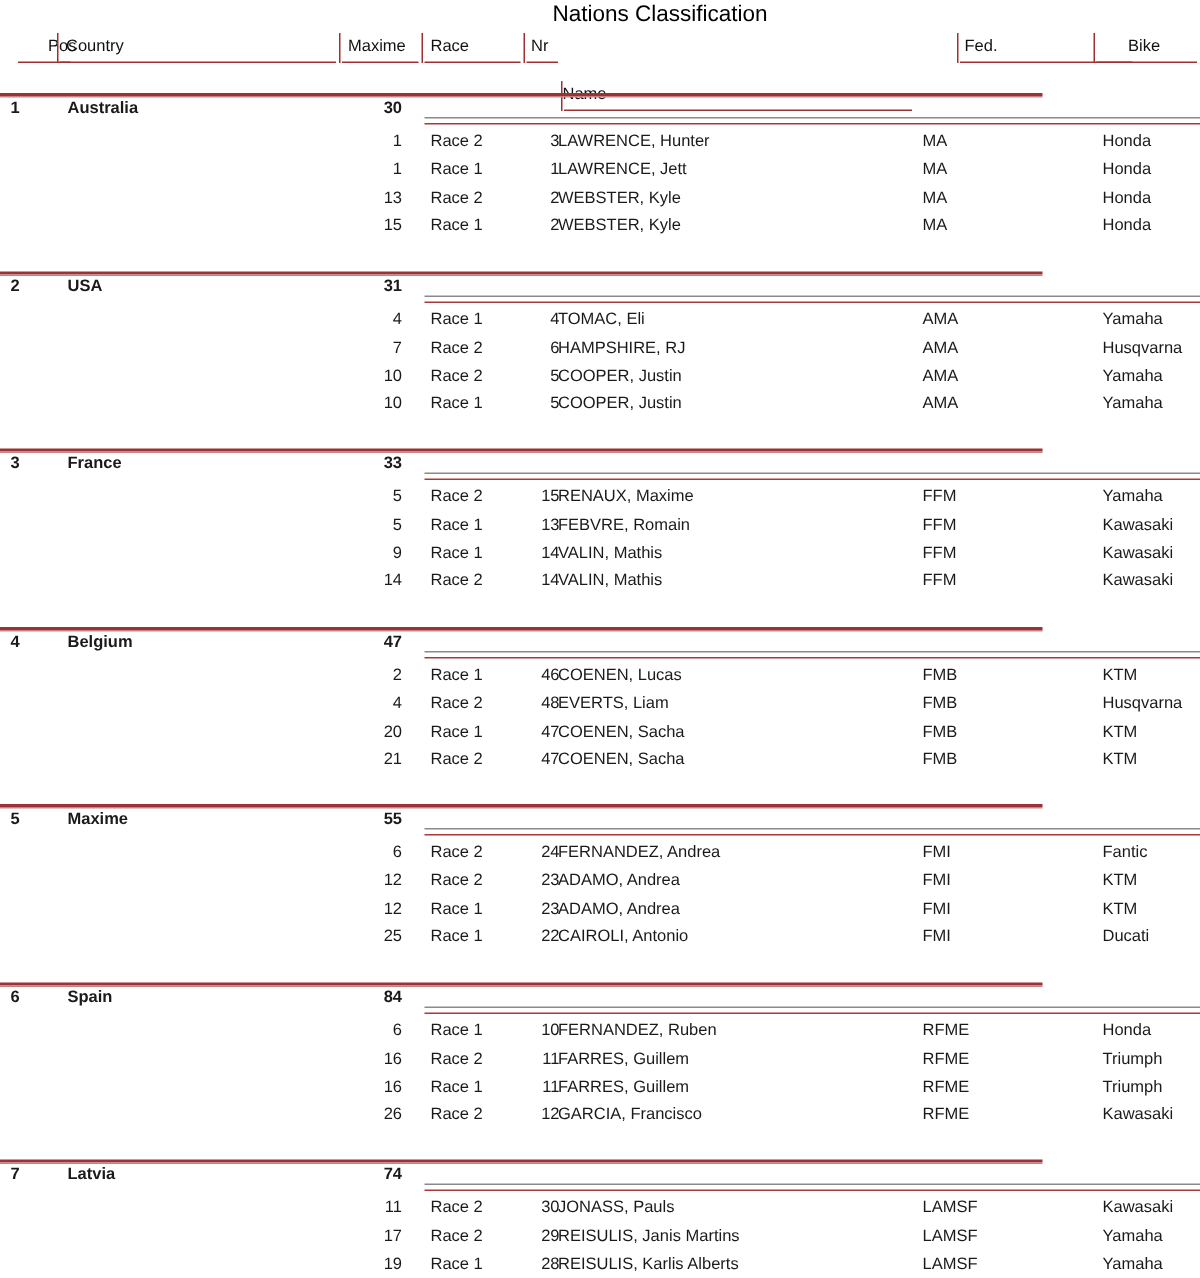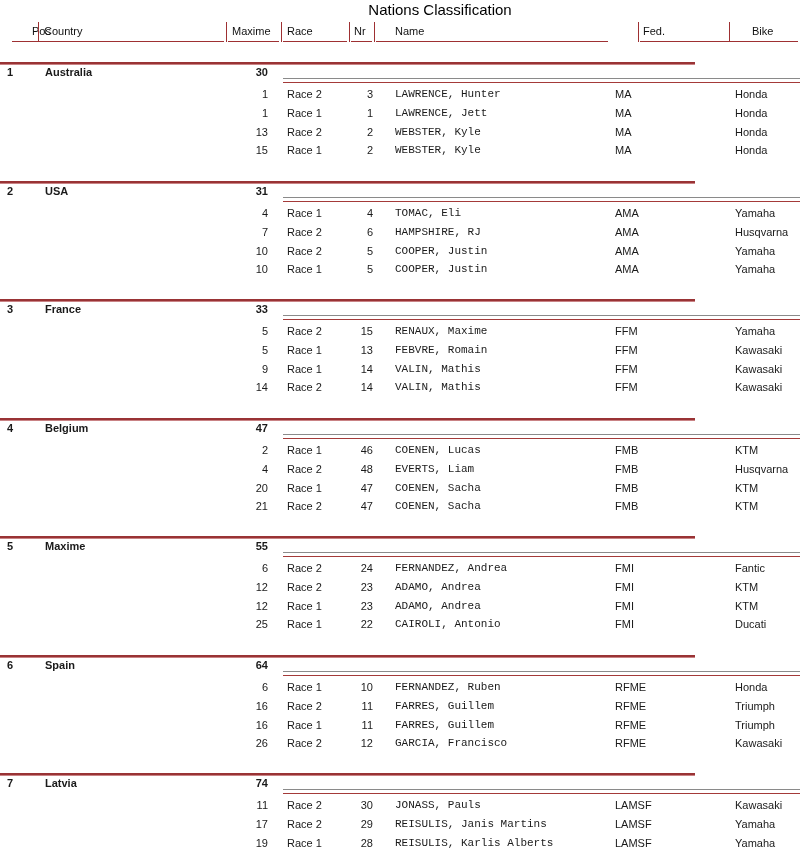--- a/index.html
+++ b/index.html
@@ -23,41 +23,41 @@
   .hcell::after{
     content:"";position:absolute;left:1px;right:2px;bottom:0;height:1px;
     background:#9e3032;
   }
   .h0{left:11px;width:38px;padding-left:21px;border-left:none;}
   .h0::after{left:1px;}
   .h1{left:38px;width:188px;}
   .h2{left:226px;width:55px;}
   .h3{left:281px;width:68px;}
   .h4{left:349px;width:25px;padding-left:4px;}
-  .h5{left:374px;width:236px;padding-left:20px;}
+  .h5{left:374px;width:236px;padding-left:0;margin-top:32px;}
   .h6{left:610px;width:119px;padding-left:4px;margin-left:28px;}
   .h7{left:729px;width:71px;padding-left:22px;}
   
   .section{position:absolute;left:0;width:800px;height:119px;}
   .sec-topline{
     position:absolute;top:0;left:0;width:695px;height:0;
     border-top:2px solid #993335;border-bottom:1px solid #c98385;
   }
   .txt{position:absolute;font-size:11px;line-height:12px;white-space:nowrap;}
   .bold{font-weight:bold;}
   .c-pos{left:7px;top:4px;}
   .c-country{left:45px;top:4px;}
   .c-points{left:180px;width:88px;top:4px;text-align:right;}
   .gray-line{position:absolute;left:283px;right:0;top:16px;height:1px;background:#8a8a8a;}
   .red-line{position:absolute;left:283px;right:0;top:20px;height:1px;background:#a43a39;}
   .rider{position:absolute;left:0;width:800px;height:13px;}
   .r-points{left:180px;width:88px;text-align:right;top:0;}
   .r-race{left:287px;top:0;}
   .r-nr{left:298px;width:75px;text-align:right;top:0;}
-  .r-name{left:395px;top:0;font-family:Liberation Mono, monospace;}
+  .r-name{left:372px;top:0;}
   .r-fed{left:615px;top:0;}
   .r-bike{left:735px;top:0;}
 </style>
 </head>
 <body>
 
 <div class="doc-title">Nations Classification</div>
 
 <div class="hdr">
   <div class="hcell h0">Pos</div>
@@ -278,21 +278,21 @@
     <div class="txt r-name">CAIROLI, Antonio</div>
     <div class="txt r-fed">FMI</div>
     <div class="txt r-bike">Ducati</div>
   </div>
       </div>
   </div>
     <div class="section" style="top: 655px;">
     <div class="sec-topline"></div>
     <div class="txt bold c-pos">6</div>
     <div class="txt bold c-country">Spain</div>
-    <div class="txt bold c-points">64</div>
+    <div class="txt bold c-points">84</div>
     <div class="gray-line"></div>
     <div class="red-line"></div>
     <div class="riders-host">
         <div class="rider" style="top: 26px;">
     <div class="txt r-points">6</div>
     <div class="txt r-race">Race 1</div>
     <div class="txt r-nr">10</div>
     <div class="txt r-name">FERNANDEZ, Ruben</div>
     <div class="txt r-fed">RFME</div>
     <div class="txt r-bike">Honda</div>

